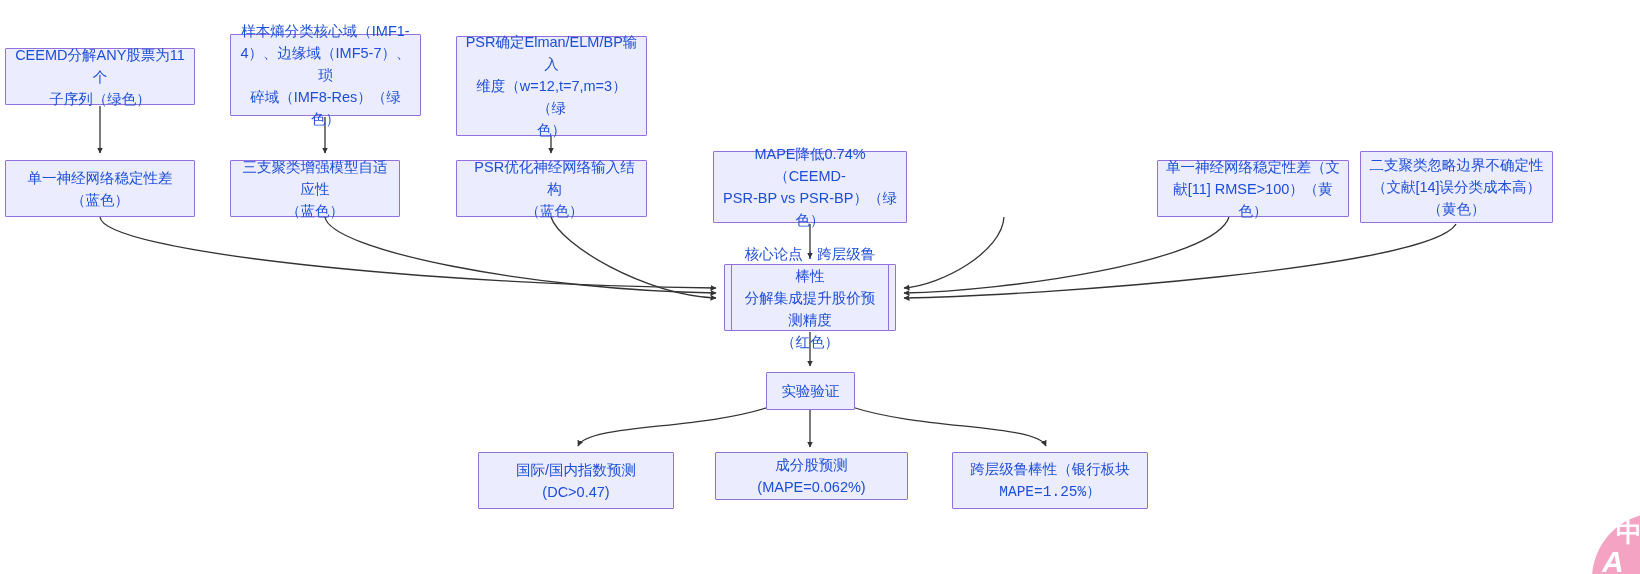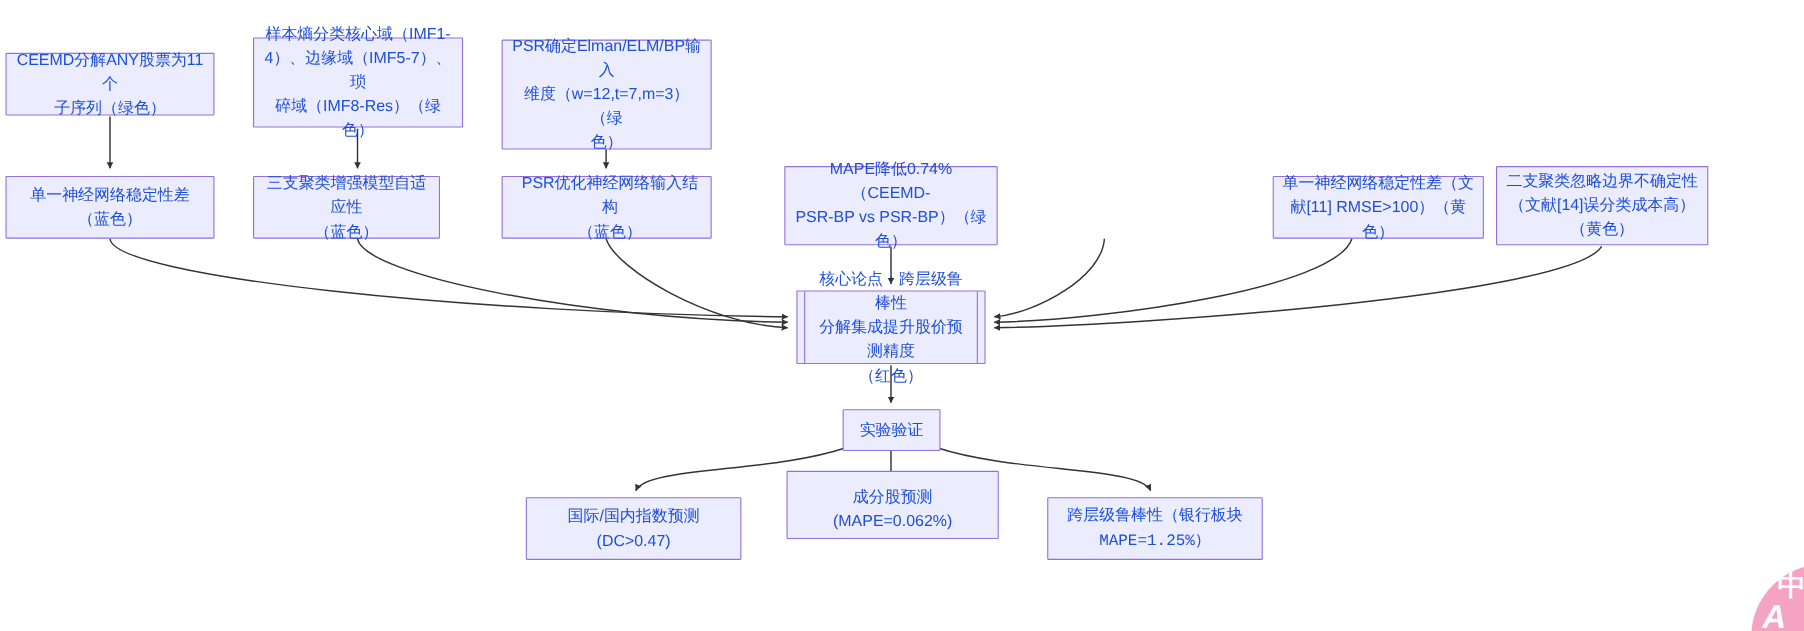--- a/index.html
+++ b/index.html
@@ -145,21 +145,21 @@
   </div>
 
   <div class="node" style="left:766px; top:372px; width:89px; height:38px;">
     <span class="label">实验验证</span>
   </div>
 
   <div class="node" style="left:478px; top:452px; width:196px; height:57px;">
     <span class="label">国际/国内指数预测
 (DC&gt;0.47)</span>
   </div>
-  <div class="node" style="left:715px; top:428px; width:193px; height:62px;align-items:flex-end;">
+  <div class="node" style="left:715px; top:452px; width:193px; height:48px;">
     <span class="label">成分股预测
 (MAPE=0.062%)</span>
   </div>
   <div class="node" style="left:952px; top:452px; width:196px; height:57px;font-family:Liberation Mono, monospace;">
     <span class="label">跨层级鲁棒性（银行板块
 MAPE=1.25%）</span>
   </div>
 
   <div class="badge">
     <span class="zh">中</span>

